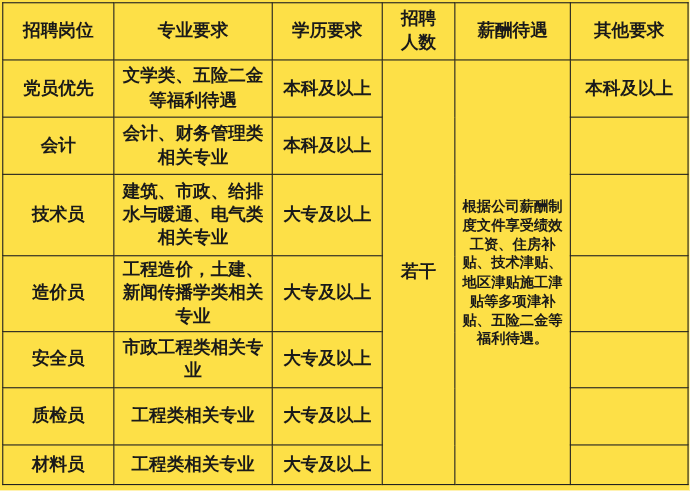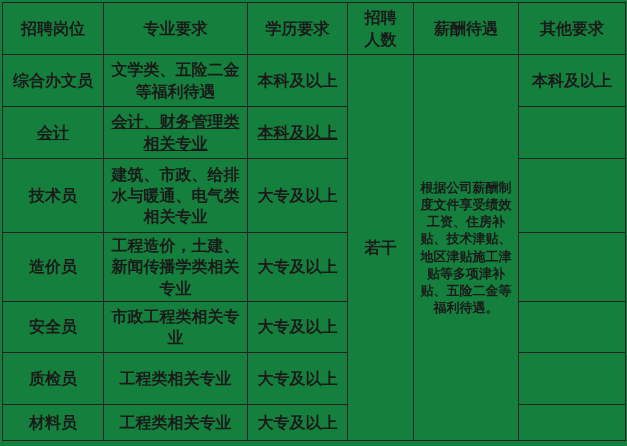--- a/index.html
+++ b/index.html
@@ -5,21 +5,21 @@
   html, body {
     margin: 0;
     padding: 0;
     background: #ffffff;
   }
   .page {
     width: 627px;
     height: 446px;
     box-sizing: border-box;
     padding: 2px;
-    background: #15803d;
+    background: #fde047;
     overflow: hidden;
   }
   table.recruit {
     border-collapse: collapse;
     table-layout: fixed;
     width: 623px;
     font-family: "Liberation Serif", "DejaVu Serif", serif;
     font-weight: 700;
     font-size: 16px;
     color: #1a1a1a;
@@ -40,21 +40,21 @@
   
   col.c-position  { width: 101px; }
   col.c-major     { width: 144px; }
   col.c-education { width: 100px; }
   col.c-headcount { width: 66px;  }
   col.c-salary    { width: 105px; }
   col.c-other     { width: 107px; }
   
   tr.r-head { height: 52px; }
   tr.r-0 { height: 52px; }
-  tr.r-1 { height: 52px; text-decoration: underline; }
+  tr.r-1 { height: 52px; }
   tr.r-2 { height: 74px; }
   tr.r-3 { height: 69px; }
   tr.r-4 { height: 51px; }
   tr.r-5 { height: 52px; padding-left: 24px; }
   tr.r-6 { height: 36px; }
   td.salary-cell {
     font-size: 13px;
     line-height: 1.38;
     padding: 2px 4px;
   }
@@ -78,21 +78,21 @@
         <th>专业要求</th>
         <th>学历要求</th>
         <th>招聘
 人数</th>
         <th>薪酬待遇</th>
         <th>其他要求</th>
       </tr>
     </thead>
     <tbody>
       <tr class="r-0">
-        <td>综合办文员</td>
+        <td>党员优先</td>
         <td>文学类、五险二金等福利待遇</td>
         <td>本科及以上</td>
         <td rowspan="7">若干</td>
         <td rowspan="7" class="salary-cell">根据公司薪酬制度文件享受绩效工资、住房补贴、技术津贴、地区津贴施工津贴等多项津补贴、五险二金等福利待遇。</td>
         <td>本科及以上</td>
       </tr>
       <tr class="r-1">
         <td>会计</td>
         <td>会计、财务管理类相关专业</td>
         <td>本科及以上</td>

